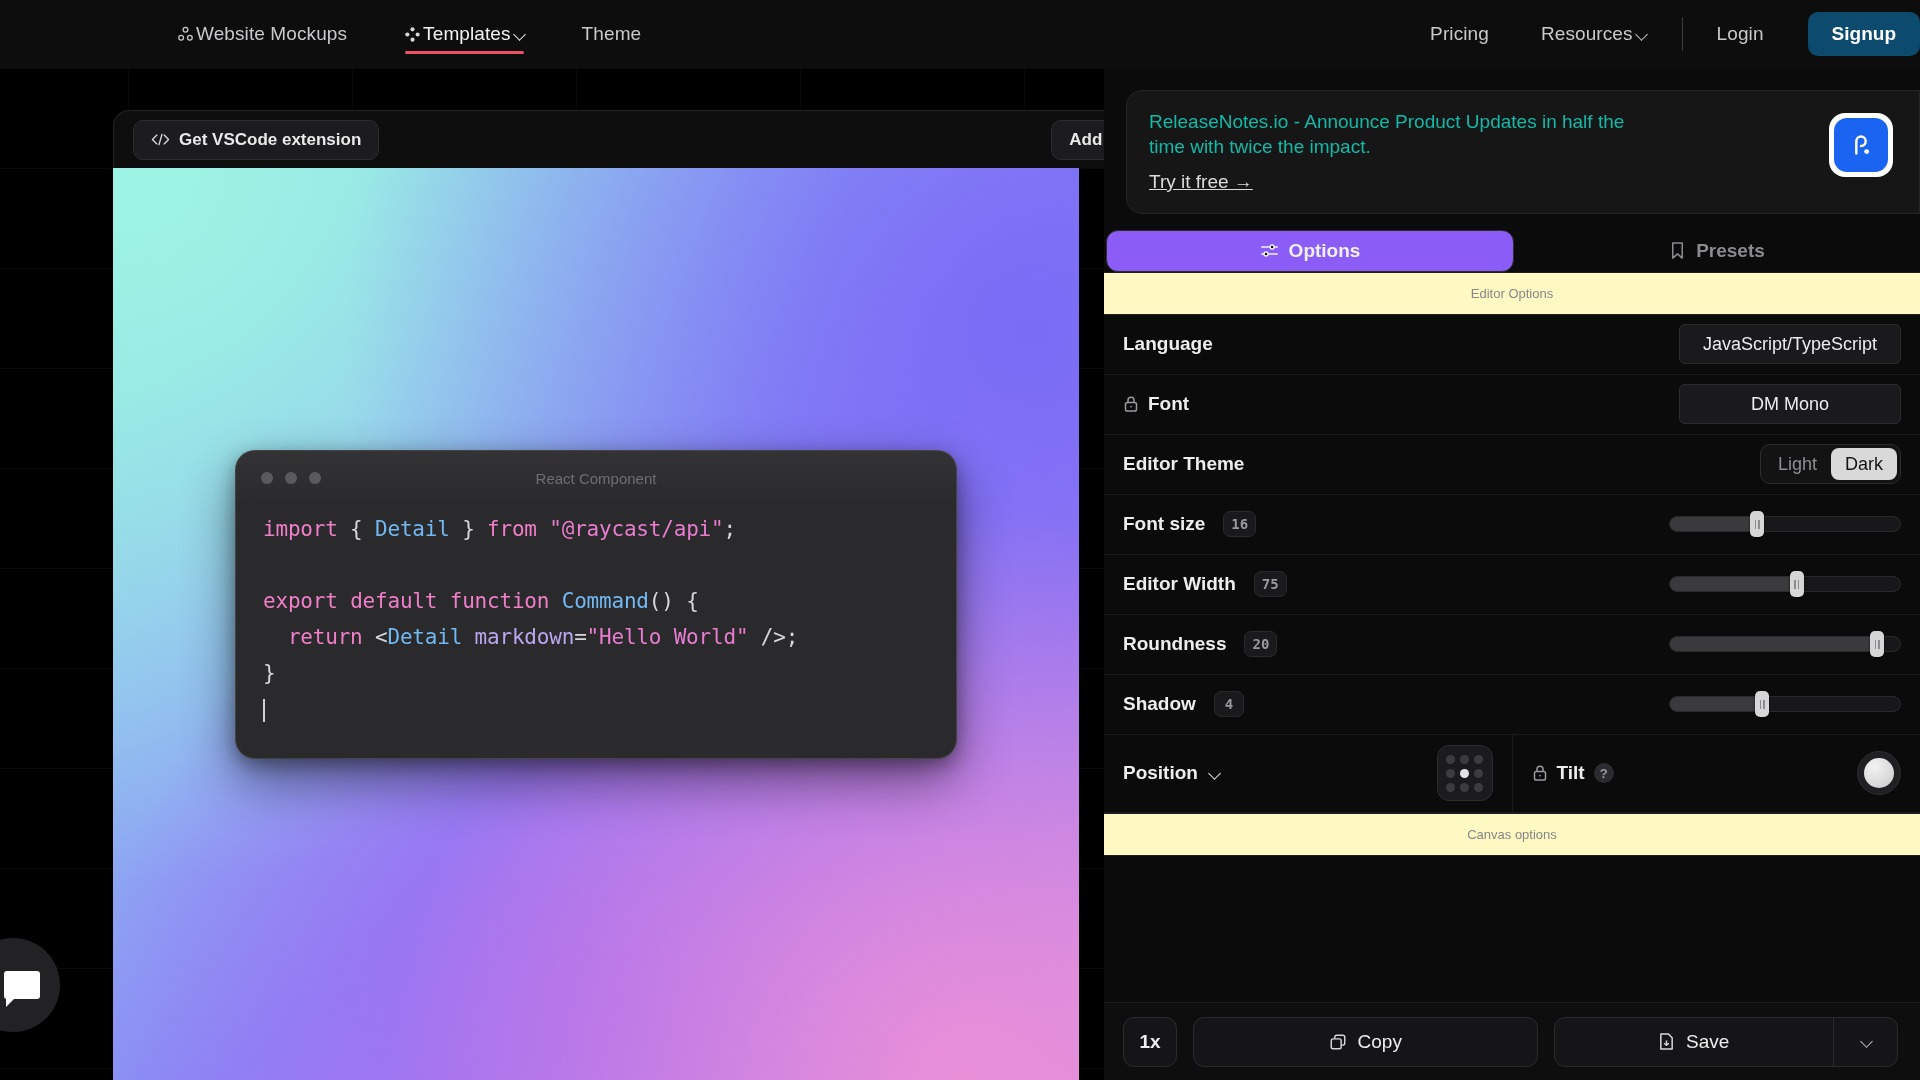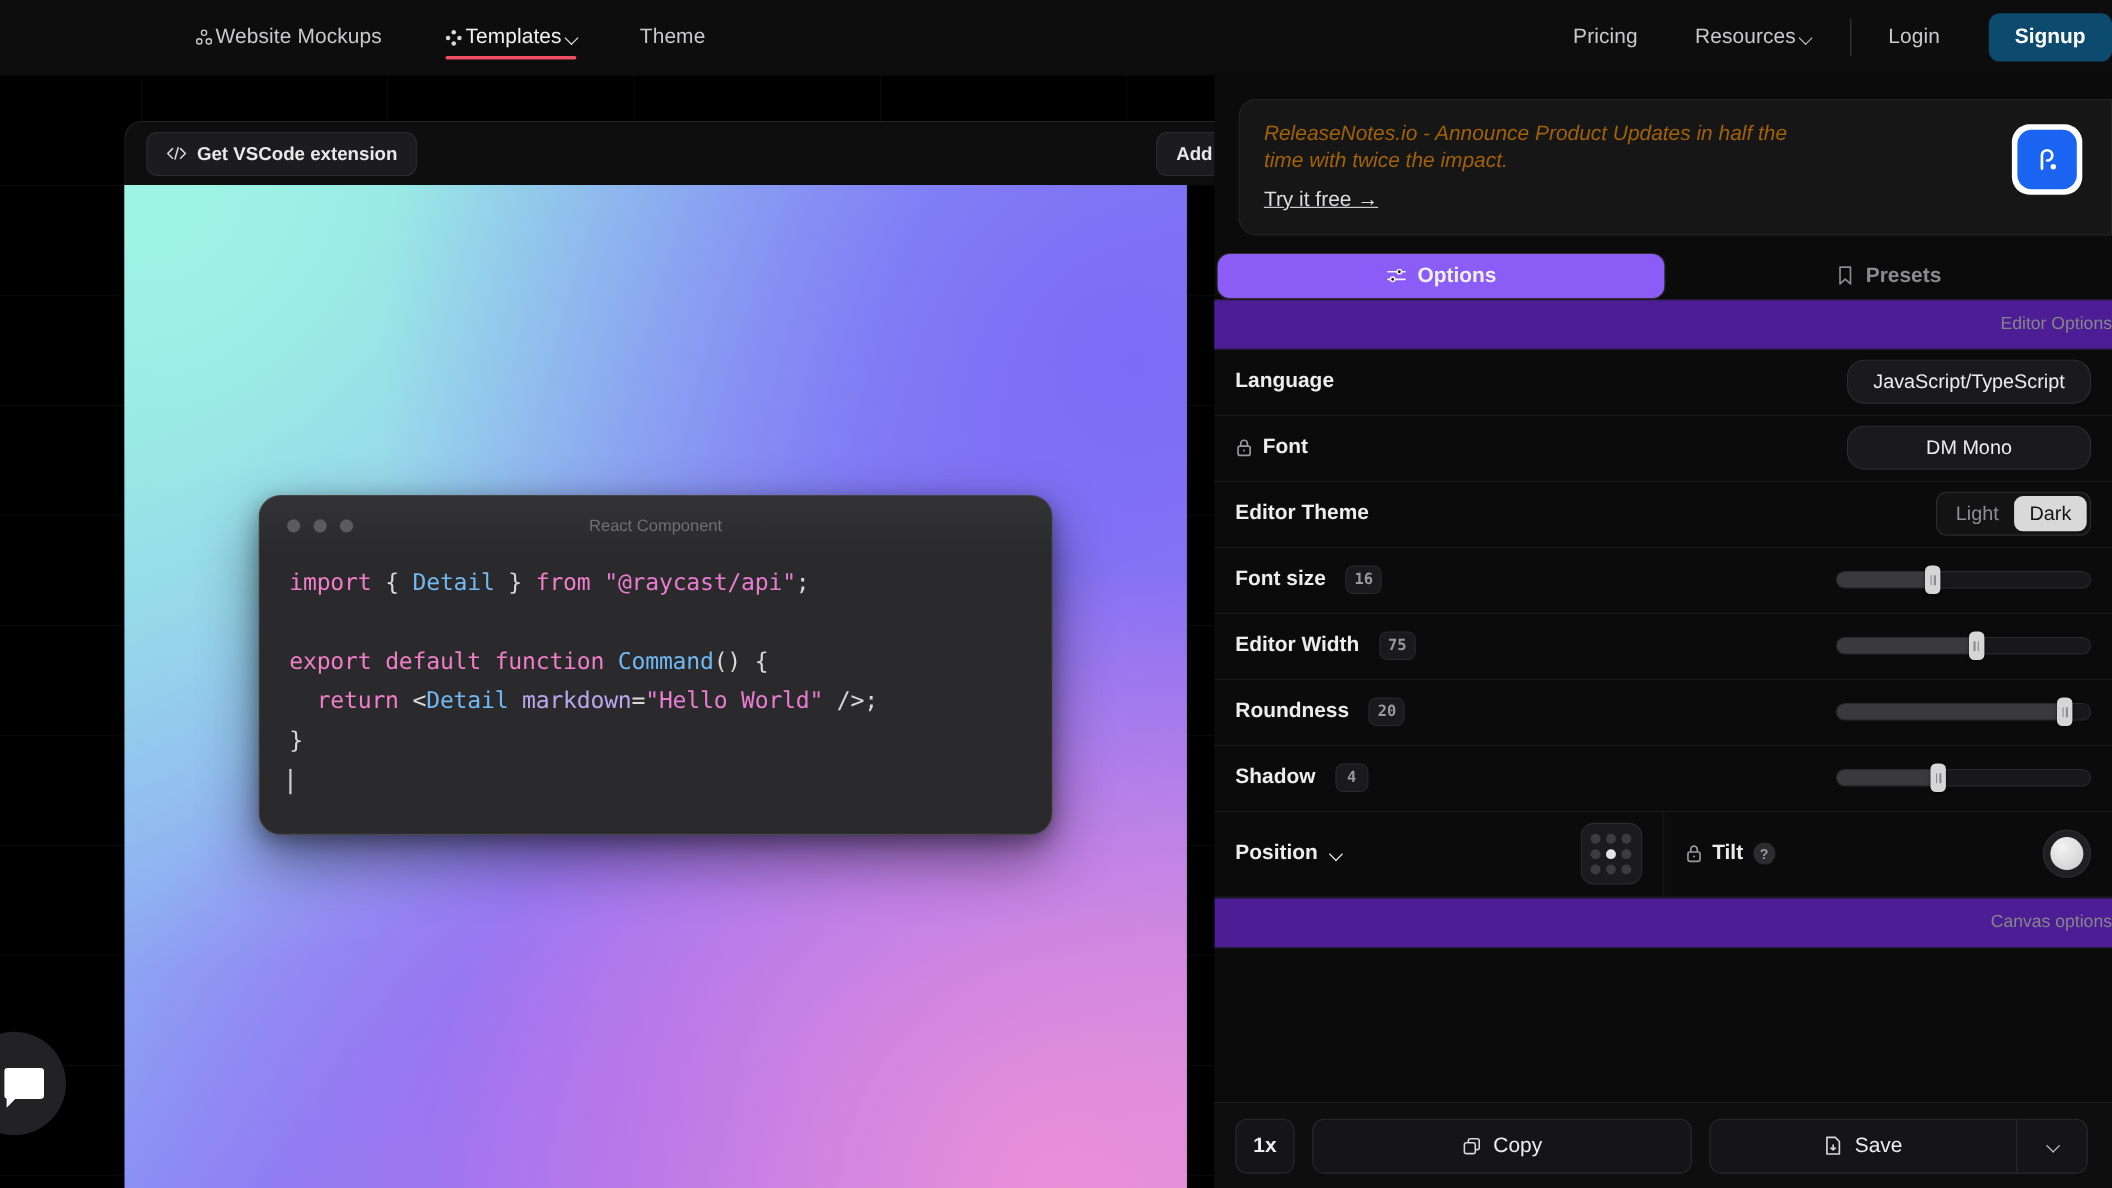--- a/index.html
+++ b/index.html
@@ -132,21 +132,21 @@
     z-index:20;
   }
   .promo{
     margin:22px 0 0 22px; width:calc(100% - 22px);
     background:#161617; border:1px solid #242426;
     border-radius:16px 0 0 16px;
     padding:18px 22px 20px 22px;
     display:flex; align-items:flex-start; gap:18px;
     position:relative;
   }
-  .promo-text{ font-size:19px; line-height:1.34; color:#a16207; max-width:505px;font-style:italic; }
+  .promo-text{ font-size:19px; line-height:1.34; color:#14b8a6; max-width:505px; }
   .promo-link{
     display:inline-block; margin-top:11px; font-size:19px; color:#dcdcde;
     text-decoration:underline; cursor:pointer;
   }
   .promo-logo{
     position:absolute; right:26px; top:22px;
     width:64px; height:64px; border-radius:16px; background:#fff;
     display:flex; align-items:center; justify-content:center;
   }
   .promo-logo-inner{
@@ -158,38 +158,38 @@
   .tab{
     flex:1; height:42px; display:flex; align-items:center; justify-content:center; gap:10px;
     font-size:19px; font-weight:bold; color:#8b8b8f; cursor:pointer;
   }
   .tab.active{
     background:#8b5cf6; border:1px solid #2b2b2e; border-radius:12px;
     color:#f0f0f1; margin-left:2px;
   }
 
   .section-head{
-    text-align:right; font-size:16px; color:#86868a;
-    padding:13px 0 13px 0; background:#4c1d95;
+    text-align:center; font-size:13px; color:#86868a;
+    padding:13px 0 13px 0; background:#fef9c3;
     border-top:1px solid #1d1d1f; border-bottom:1px solid #1d1d1f;
   }
   .opt-scroll{ flex:1; overflow:hidden; position:relative; }
   .row{
     display:flex; align-items:center;
     height:60px; padding:0 0 0 19px;
     border-bottom:1px solid #1b1b1d;
   }
   .row-label{
     font-size:19px; font-weight:bold; color:#ededee;
     display:flex; align-items:center; gap:9px; min-width:0;
   }
   .row-right{ margin-left:auto; display:flex; align-items:center; }
   .pill-select{
     width:222px; height:40px; background:#1a1a1c; border:1px solid #2d2d30;
-    border-radius:16px; display:flex; align-items:center; justify-content:center;
+    border-radius:6px; display:flex; align-items:center; justify-content:center;
     font-size:18px; color:#ececed; margin-right:19px; cursor:pointer;
   }
   .seg{
     display:flex; align-items:center; background:#131314; border:1px solid #2d2d30;
     border-radius:10px; padding:3px; margin-right:19px;
   }
   .seg-opt{
     padding:0 14px; height:32px; display:flex; align-items:center;
     font-size:18px; color:#8e8e92; border-radius:8px; cursor:pointer;
   }

